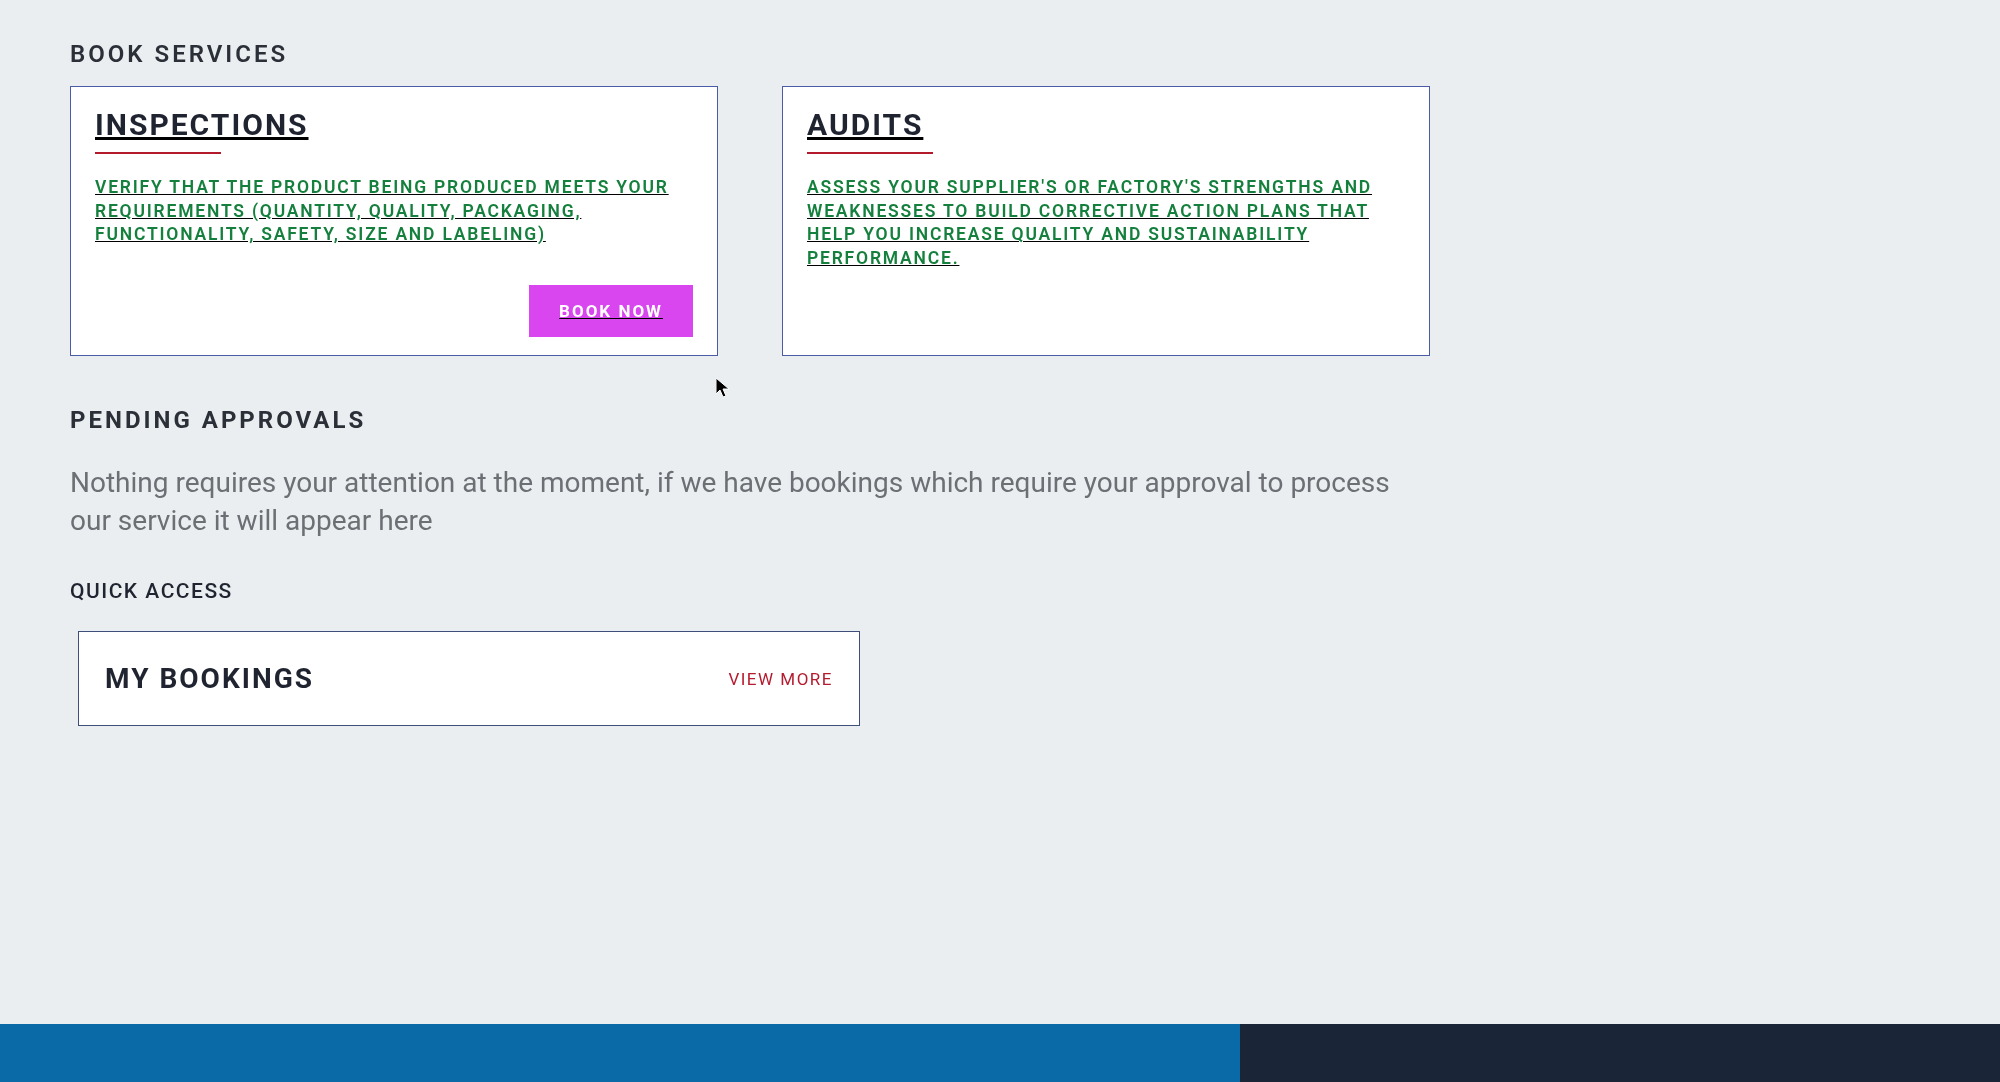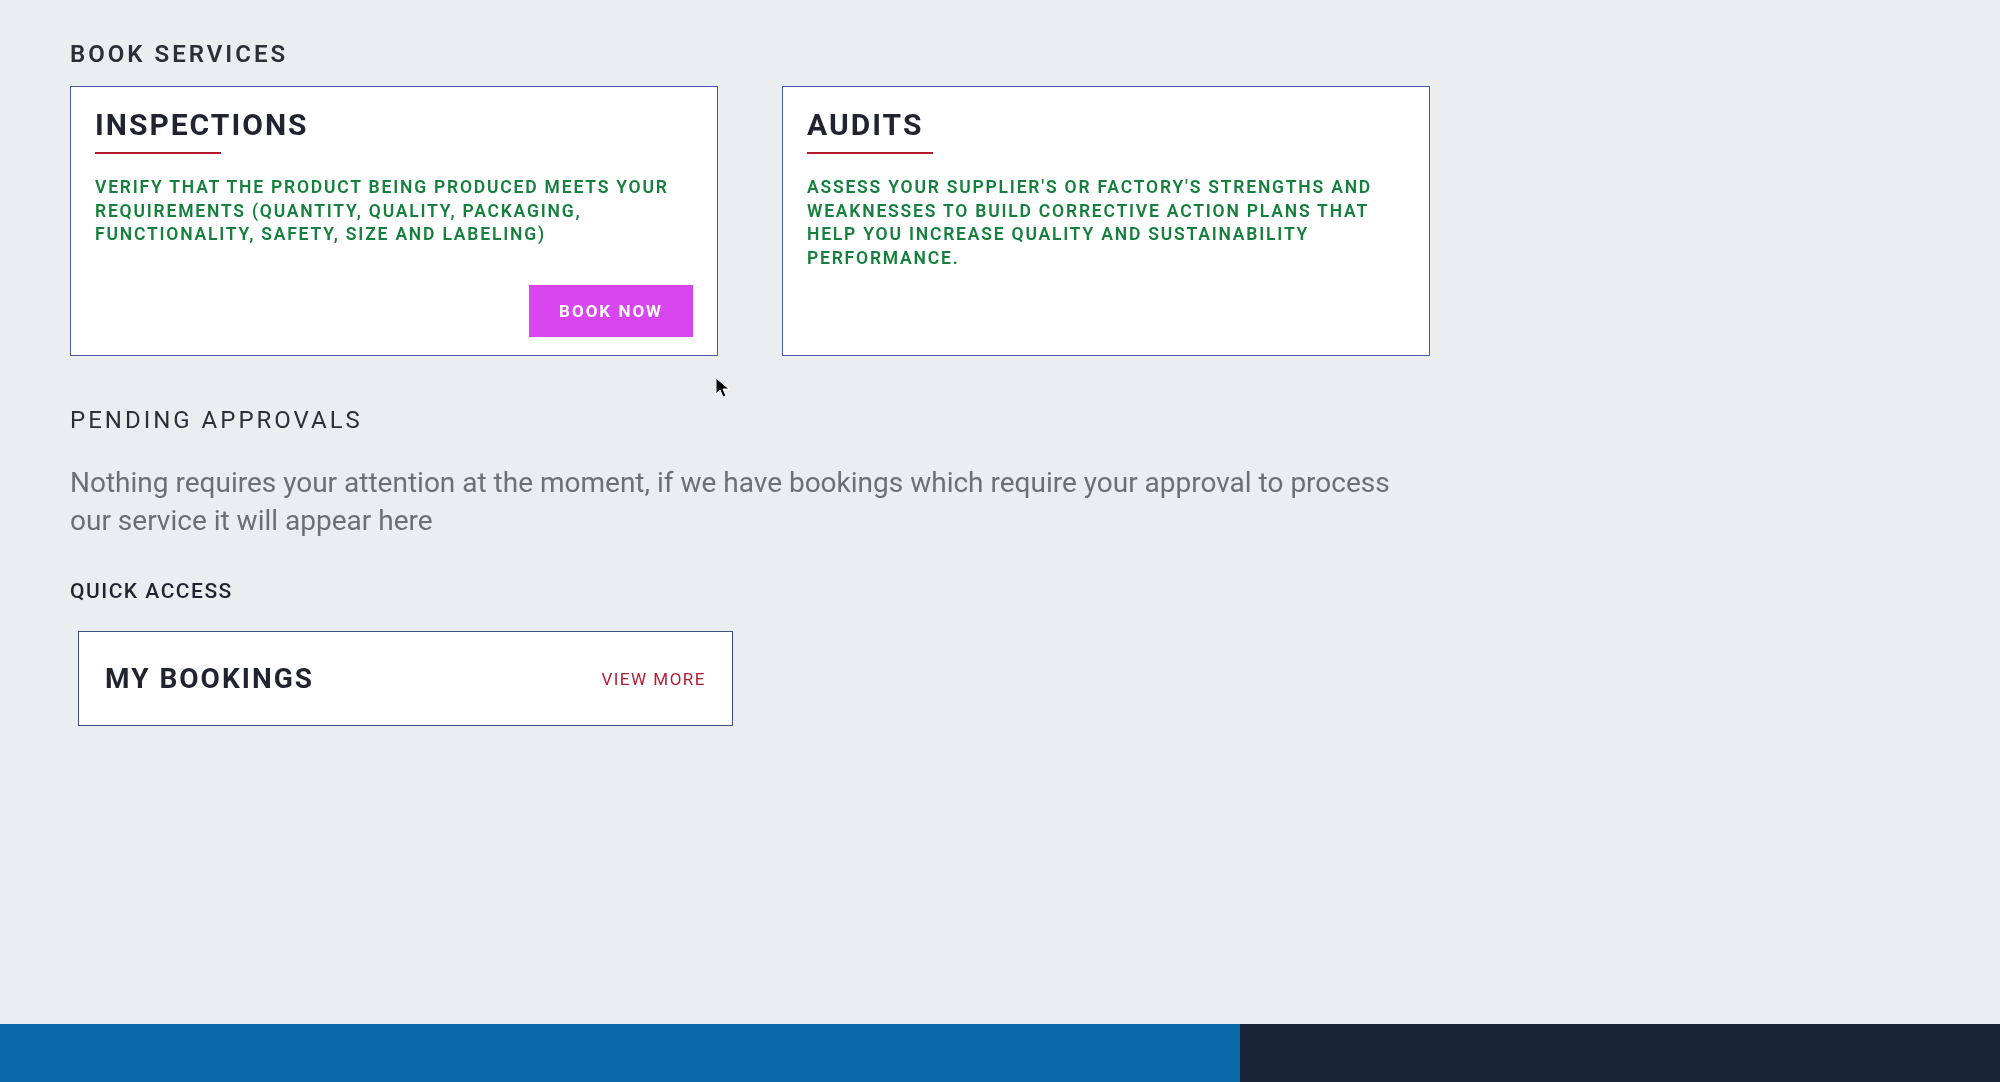--- a/index.html
+++ b/index.html
@@ -26,20 +26,21 @@
       letter-spacing: 3px;
       color: #2b2f38;
       margin-bottom: 18px;
       text-transform: uppercase;
     }
     
     .cards-row {
       display: flex;
       gap: 64px;
       margin-bottom: 50px;
+      text-decoration: underline;
     }
     
     .card {
       flex: 1;
       background: #ffffff;
       border: 1px solid #4a5ba8;
       padding: 20px 24px 18px 24px;
       display: flex;
       flex-direction: column;
     }
@@ -84,21 +85,21 @@
       font-size: 17px;
       font-weight: 700;
       letter-spacing: 2px;
       cursor: pointer;
       text-transform: uppercase;
       font-family: inherit;
     }
     
     .pending-heading {
       font-size: 24px;
-      font-weight: 400;
+      font-weight: 700;
       letter-spacing: 3px;
       color: #2b2f38;
       margin-bottom: 30px;
       text-transform: uppercase;
     }
     
     .pending-message {
       font-size: 28px;
       color: #6c6f74;
       line-height: 1.35;
@@ -111,21 +112,21 @@
       letter-spacing: 1.5px;
       color: #1f2430;
       margin-bottom: 28px;
       text-transform: uppercase;
     }
     
     .bookings-card {
       background: #ffffff;
       border: 1px solid #3d4f7a;
       padding: 30px 26px;
-      width: 655px;
+      width: 782px;
       margin-left: 8px;
       display: flex;
       justify-content: space-between;
       align-items: center;
     }
     
     .bookings-title {
       font-size: 28px;
       font-weight: 700;
       letter-spacing: 2px;

